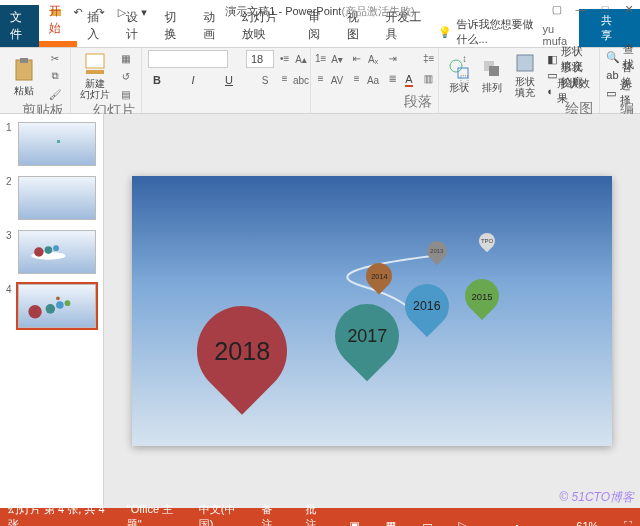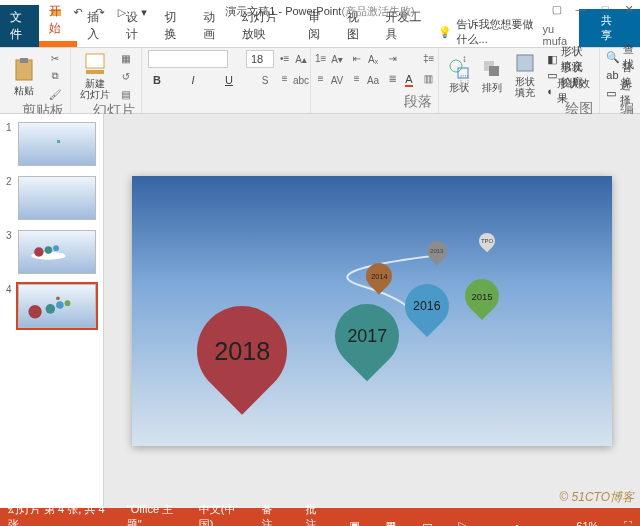--- a/index.html
+++ b/index.html
@@ -43,21 +43,21 @@
 
 .pin{position:absolute;width:var(--s);height:var(--s);border-radius:50% 50% 50% 0;transform:rotate(-45deg);display:flex;align-items:center;justify-content:center}
 .pin span{transform:rotate(45deg);font-size:calc(var(--s)*0.28);color:#222}
 
 .path{position:absolute;inset:0}
 
 .status{position:absolute;left:0;right:0;bottom:0;height:18px;background:#d24726;color:#fff;display:flex;align-items:center;padding:0 8px;font-size:10px;gap:14px}
 .status .r{margin-left:auto;display:flex;gap:26px;align-items:flex-end}
 .zoom{width:70px;height:4px;background:rgba(255,255,255,.5);position:relative}
 .zoom::after{content:"";position:absolute;left:40%;top:-3px;width:2px;height:10px;background:#fff}
-.watermark{position:absolute;right:6px;bottom:20px;font-size:12px;color:#a16207;opacity:.7;font-style:italic}
+.watermark{position:absolute;right:6px;bottom:20px;font-size:12px;color:#8b5cf6;opacity:.7;font-style:italic}
 
 .mini1{position:relative}
 .mini1::after{content:"";position:absolute;left:50%;top:40%;width:3px;height:3px;background:#5aa}
 .mini3 svg,.mini4 svg{width:100%;height:100%}
 </style>
 </head>
 <body>
 
 <div class="qat">
   <span class="ic">

